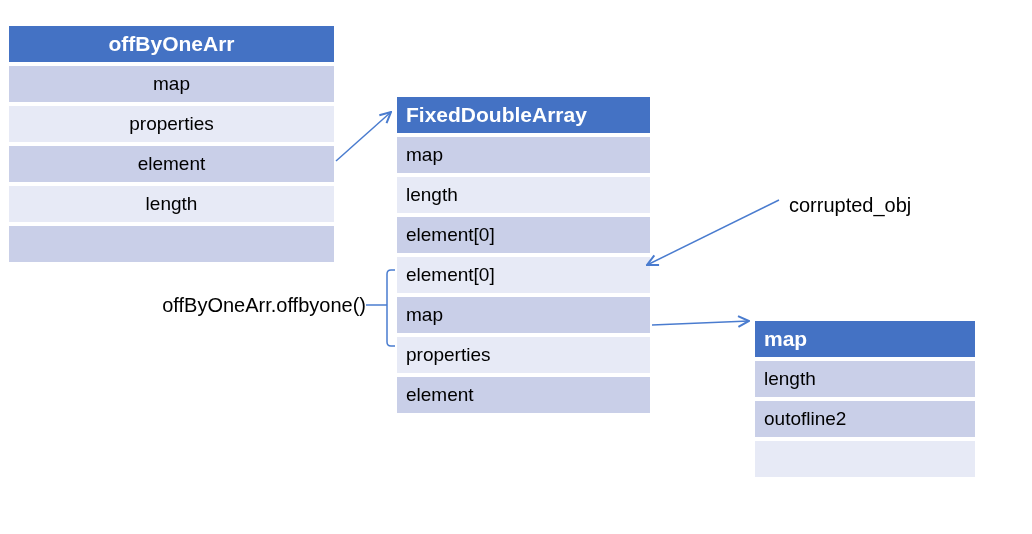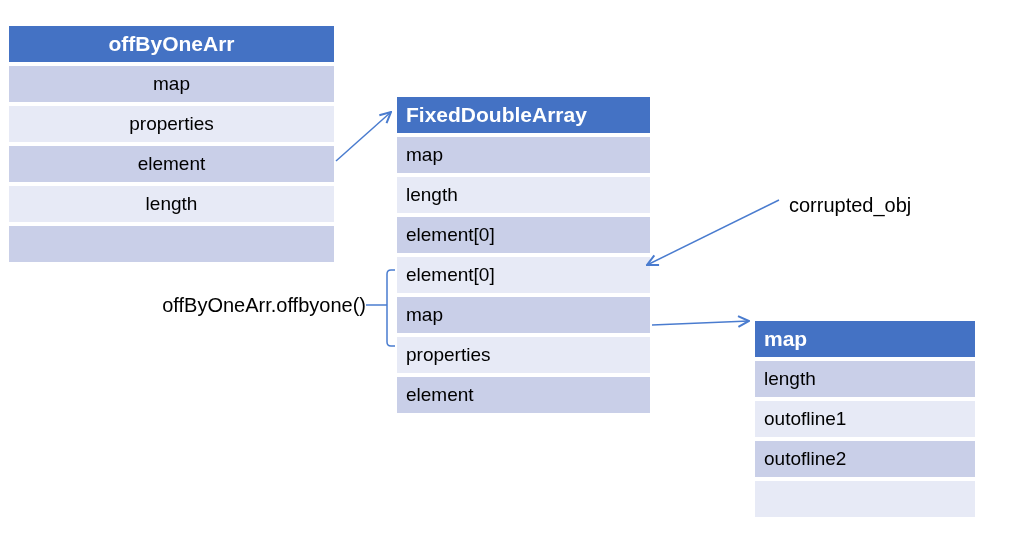--- a/index.html
+++ b/index.html
@@ -76,21 +76,20 @@
         <div class="row dark">map</div>
         <div class="row light">properties</div>
         <div class="row dark">element</div>
       </div>
   </div>
 
   <div class="mem-table align-left" style="left:755px; top:321px; width:220px;">
     <div class="tbl-header">map</div>
     <div>
         <div class="row dark">length</div>
-        <div class="row light">outofline1</div>
         <div class="row dark">outofline2</div>
         <div class="row light"></div>
       </div>
   </div>
 
   <div class="float-label" style="left:789px; top:194px;">corrupted_obj</div>
 
   <div class="float-label" style="left:120px; top:294px; width:246px; text-align:right;">offByOneArr.offbyone()</div>
 
   <svg class="overlay" width="1032" height="534" viewBox="0 0 1032 534">

